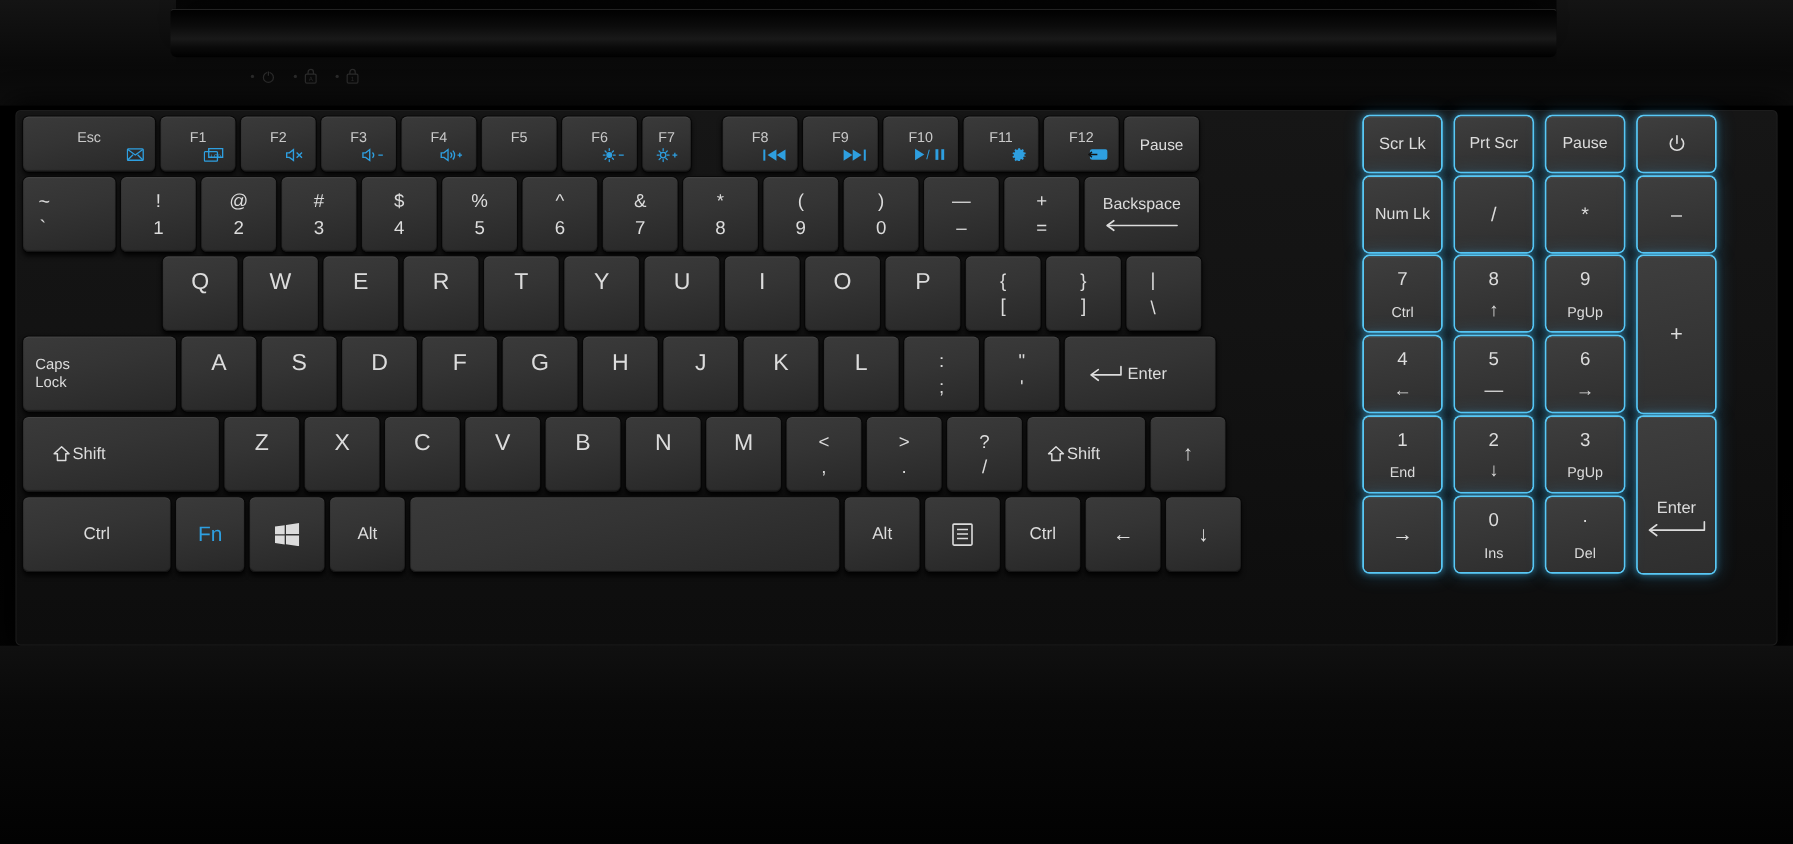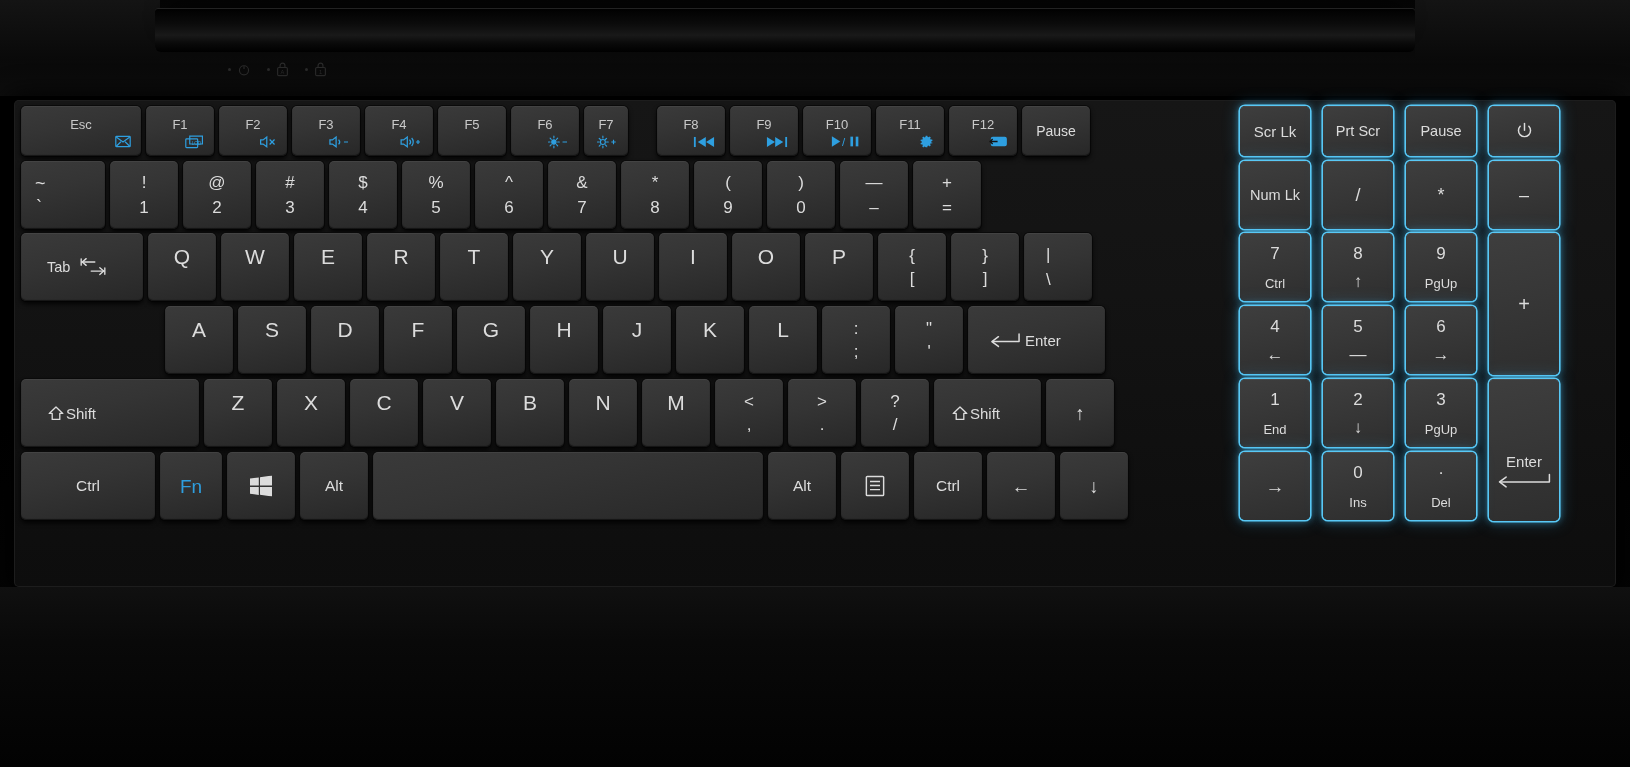--- a/index.html
+++ b/index.html
@@ -299,42 +299,38 @@
           <span class="lbl bc" style="font-size:17px;bottom:13px">0</span>
         </div>
         <div class="key" style="left: 826px; top: 61px; width: 68px; height: 68px;">
           <span class="lbl tc" style="font-size:17px;top:13px">—</span>
           <span class="lbl bc" style="font-size:17px;bottom:13px">–</span>
         </div>
         <div class="key" style="left: 899px; top: 61px; width: 68px; height: 68px;">
           <span class="lbl tc" style="font-size:17px;top:13px">+</span>
           <span class="lbl bc" style="font-size:17px;bottom:13px">=</span>
         </div>
+        <div class="key" style="left: 972px; top: 61px; width: 104px; height: 68px;">
+          <span class="lbl tc" style="font-size:14.5px;top:18px">Backspace</span>
+          <span class="lbl bc" style="bottom:16px"><svg width="66" height="12" viewBox="0 0 70 12" fill="none" stroke="#dcdcdc" stroke-width="1.6" stroke-linecap="round" stroke-linejoin="round">
+              <path d="M69 6H2"></path>
+              <path d="M8 1.4 1.6 6 8 10.6"></path>
+            </svg></span>
+        </div>
         <div class="key lit" style="left: 1226px; top: 61px; width: 70px; height: 68px;">
           <span class="lbl c" style="font-size:14.5px">Num Lk</span>
         </div>
         <div class="key lit" style="left: 1309px; top: 61px; width: 70px; height: 68px;">
           <span class="lbl c" style="font-size:18px">/</span>
         </div>
         <div class="key lit" style="left: 1392px; top: 61px; width: 70px; height: 68px;">
           <span class="lbl c" style="font-size:18px">*</span>
         </div>
         <div class="key lit" style="left: 1475px; top: 61px; width: 70px; height: 68px;">
           <span class="lbl c" style="font-size:18px">–</span>
-        </div>
-        <div class="key" style="left: 7px; top: 133px; width: 122px; height: 68px;">
-          <span class="lbl rowlbl-l" style="left:26px;font-size:14.5px">Tab</span>
-          <span class="lbl lbl" style="left:58px;top:50%;transform:translateY(-50%)"><svg width="28" height="20" viewBox="0 0 30 22" fill="none" stroke="#dcdcdc" stroke-width="1.5" stroke-linecap="round" stroke-linejoin="round">
-              <path d="M2 2v7"></path>
-              <path d="M2.6 5.5H17"></path>
-              <path d="M7.5 1.8 3.2 5.5l4.3 3.7"></path>
-              <path d="M28 12v7"></path>
-              <path d="M27.4 15.5H13"></path>
-              <path d="M22.5 11.8l4.3 3.7-4.3 3.7"></path>
-            </svg></span>
         </div>
         <div class="key" style="left: 134px; top: 133px; width: 68px; height: 68px;">
           <span class="lbl tc" style="font-size:21px;top:13px">Q</span>
         </div>
         <div class="key" style="left: 207px; top: 133px; width: 68px; height: 68px;">
           <span class="lbl tc" style="font-size:21px;top:13px">W</span>
         </div>
         <div class="key" style="left: 280px; top: 133px; width: 68px; height: 68px;">
           <span class="lbl tc" style="font-size:21px;top:13px">E</span>
         </div>
@@ -378,20 +374,23 @@
         <div class="key lit" style="left: 1309px; top: 133px; width: 70px; height: 68px;">
           <span class="lbl num-top">8</span>
           <span class="lbl num-bot" style="font-size:17px">↑</span>
         </div>
         <div class="key lit" style="left: 1392px; top: 133px; width: 70px; height: 68px;">
           <span class="lbl num-top">9</span>
           <span class="lbl num-bot">PgUp</span>
         </div>
         <div class="key lit" style="left: 1475px; top: 133px; width: 70px; height: 142px;">
           <span class="lbl c" style="font-size:20px">+</span>
+        </div>
+        <div class="key" style="left: 7px; top: 206px; width: 139px; height: 68px;">
+          <span class="lbl capslbl"><span>Caps</span><br><span>Lock</span></span>
         </div>
         <div class="key" style="left: 151px; top: 206px; width: 68px; height: 68px;">
           <span class="lbl tc" style="font-size:21px;top:13px">A</span>
         </div>
         <div class="key" style="left: 224px; top: 206px; width: 68px; height: 68px;">
           <span class="lbl tc" style="font-size:21px;top:13px">S</span>
         </div>
         <div class="key" style="left: 297px; top: 206px; width: 68px; height: 68px;">
           <span class="lbl tc" style="font-size:21px;top:13px">D</span>
         </div>

